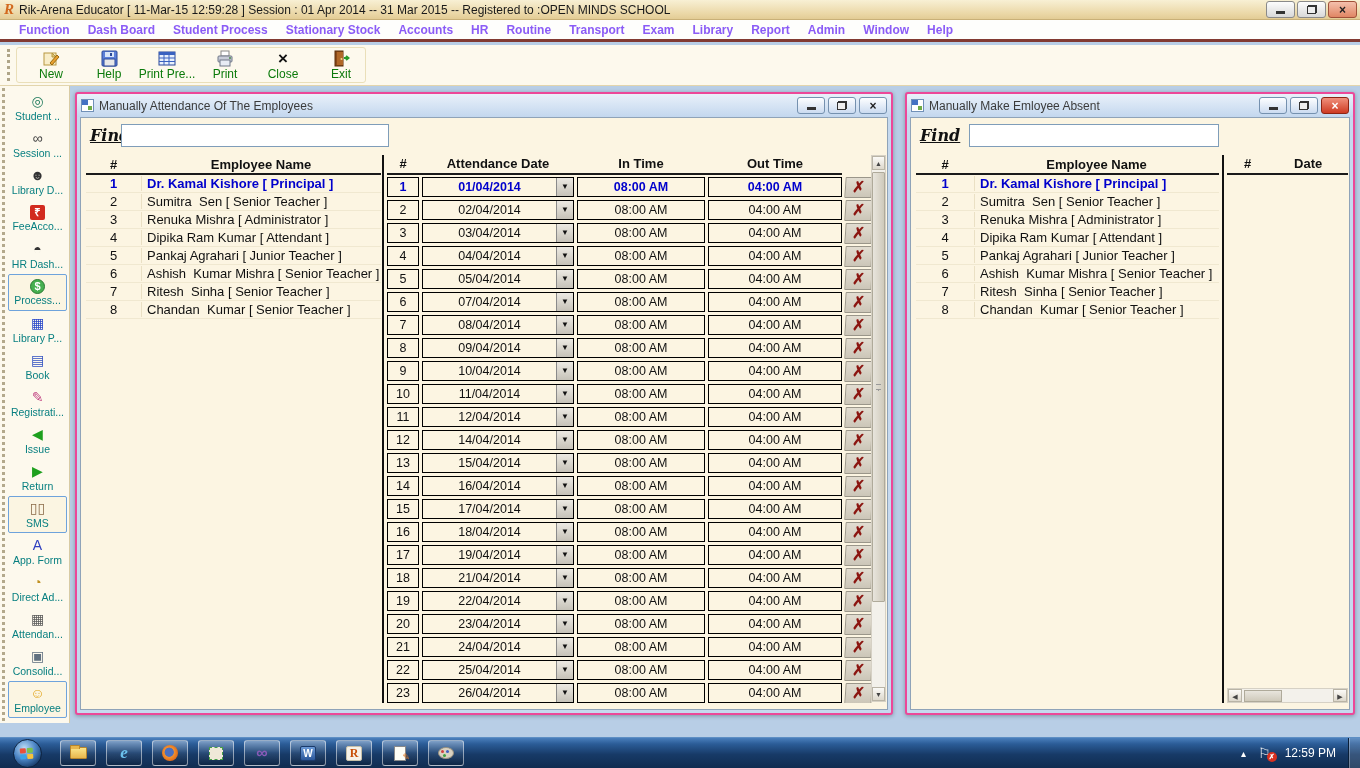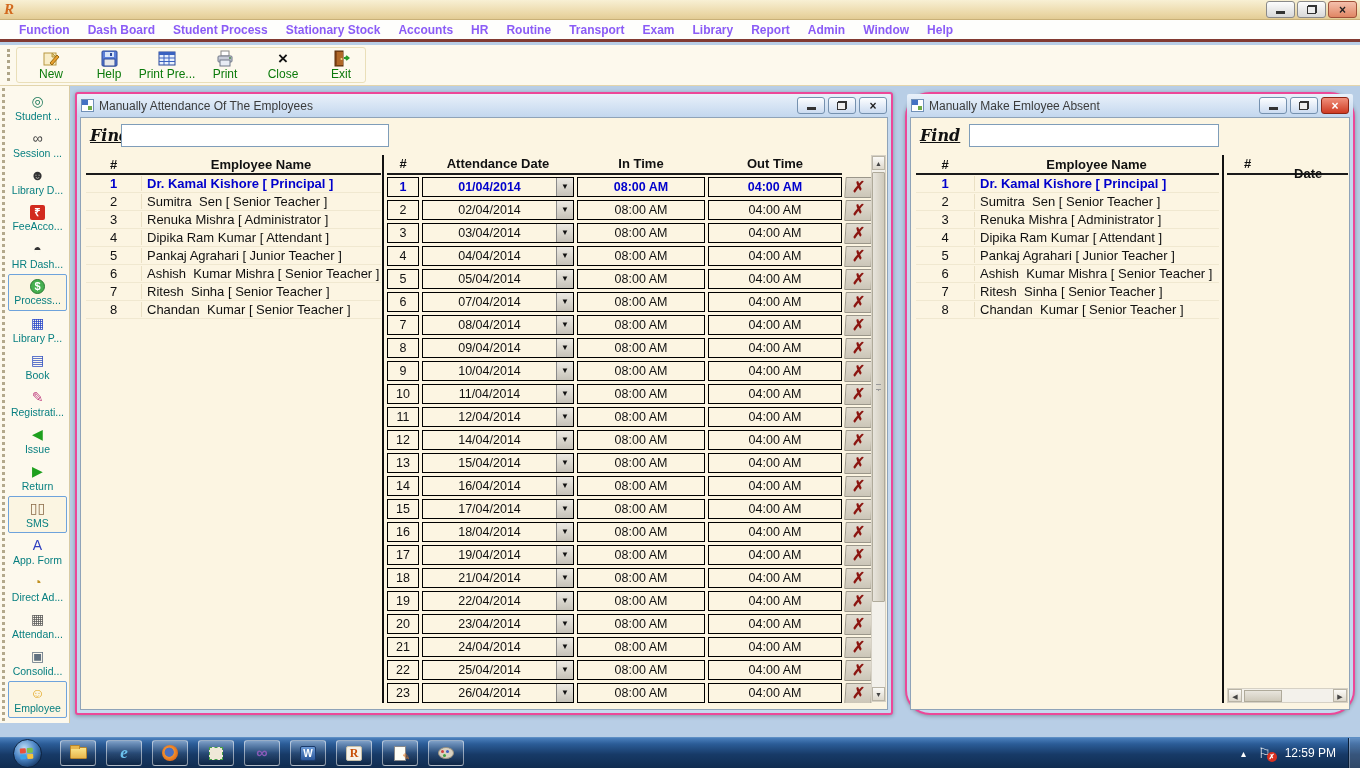--- a/index.html
+++ b/index.html
@@ -98,21 +98,21 @@
 .hscroll{position:absolute;left:0;right:0;bottom:0;height:15px;background:#F3F1EB;border:1px solid #D6D1C5;display:flex;align-items:center;}
 .hscroll .sbtn{height:13px;width:14px;}
 .hthumb{width:38px;height:12px;margin-left:2px;background:linear-gradient(#E8E5DD,#CFCABB);border:1px solid #AFAA9A;cursor:pointer;}
 .hscroll .sbtn.right{margin-left:auto;}
 
 
 .vline{position:absolute;left:311px;top:37px;bottom:6px;width:2px;background:#111;}
 .date-panel{position:absolute;left:316px;top:37px;right:1px;bottom:6px;overflow:hidden;}
 .date-header{display:flex;height:20px;border-bottom:2px solid #1A1A1A;font-weight:bold;font-size:13px;}
 .dh-num{width:62px;text-align:center;line-height:18px;}
-.dh-date{width:120px;text-align:center;line-height:18px;margin-top:10px;}
+.dh-date{width:120px;text-align:center;line-height:18px;}
 
 
 .statusbar{position:absolute;left:0;top:723px;right:0;height:14px;background:#FBFBF9;border-top:1px solid #8A8A8A;font-size:11.5px;line-height:13px;padding-left:3px;color:#111;}
 
 
 .taskbar{position:absolute;left:0;top:737px;right:0;height:31px;background:linear-gradient(#4A7FBC,#2B5C97 20%,#173A67 55%,#102C50);border-top:1px solid #5E8FC4;display:flex;align-items:center;}
 .orb{width:38px;height:29px;margin-left:8px;display:flex;align-items:center;justify-content:center;cursor:pointer;}
 .orb-ball{width:29px;height:29px;border-radius:50%;background:radial-gradient(circle at 38% 30%,#BBDCF7,#4A84C4 45%,#173A67 80%);border:1px solid #0D2340;display:flex;align-items:center;justify-content:center;}
 .orb-flag{width:16px;display:flex;flex-wrap:wrap;transform:rotate(-4deg);}
 .orb-flag i{width:6px;height:5px;margin:0.5px;border-radius:1px;}
@@ -141,20 +141,21 @@
 .tray-clock{color:#FFF;font-size:12px;padding:0 12px 0 4px;cursor:pointer;}
 .show-desktop{width:12px;height:100%;background:rgba(255,255,255,.14);border-left:1px solid #0A1F38;box-shadow:inset 1px 0 0 rgba(255,255,255,.3);cursor:pointer;}
 </style>
 </head>
 <body>
 
 <div id="screen">
 
   <div class="titlebar">
     <span class="app-logo">R</span>
+    <span class="app-title">Rik-Arena Educator [ 11-Mar-15 12:59:28 ] Session : 01 Apr 2014 -- 31 Mar 2015 -- Registered to :OPEN MINDS SCHOOL</span>
     <span class="winbtns">
       <span class="wbtn">
           <i class="glyph-min"></i>
         </span>
       <span class="wbtn">
           <i class="glyph-restore"></i>
         </span>
       <span class="wbtn close">
           <span class="xg">×</span>
         </span>
@@ -619,21 +620,21 @@
           <div class="vscroll">
             <span class="sbtn">▲</span>
             <span class="vthumb">
                 <i></i>
               </span>
             <span class="sbtn down">▼</span>
           </div>
         </div>
       </div>
 
-      <div class="cwin" id="win2" style="left:834px;top:6px;width:450px;height:623px;border-radius:25px;">
+      <div class="cwin" id="win2" style="left:834px;top:6px;width:450px;height:623px;">
         <div class="cwin-tb">
           <span class="form-ic"></span>
           <span class="cwin-title">Manually Make Emloyee Absent</span>
           <span class="cbtns">
             <span class="cbtn">
                 <i class="glyph-min"></i>
               </span>
             <span class="cbtn">
                 <i class="glyph-restore"></i>
               </span>

